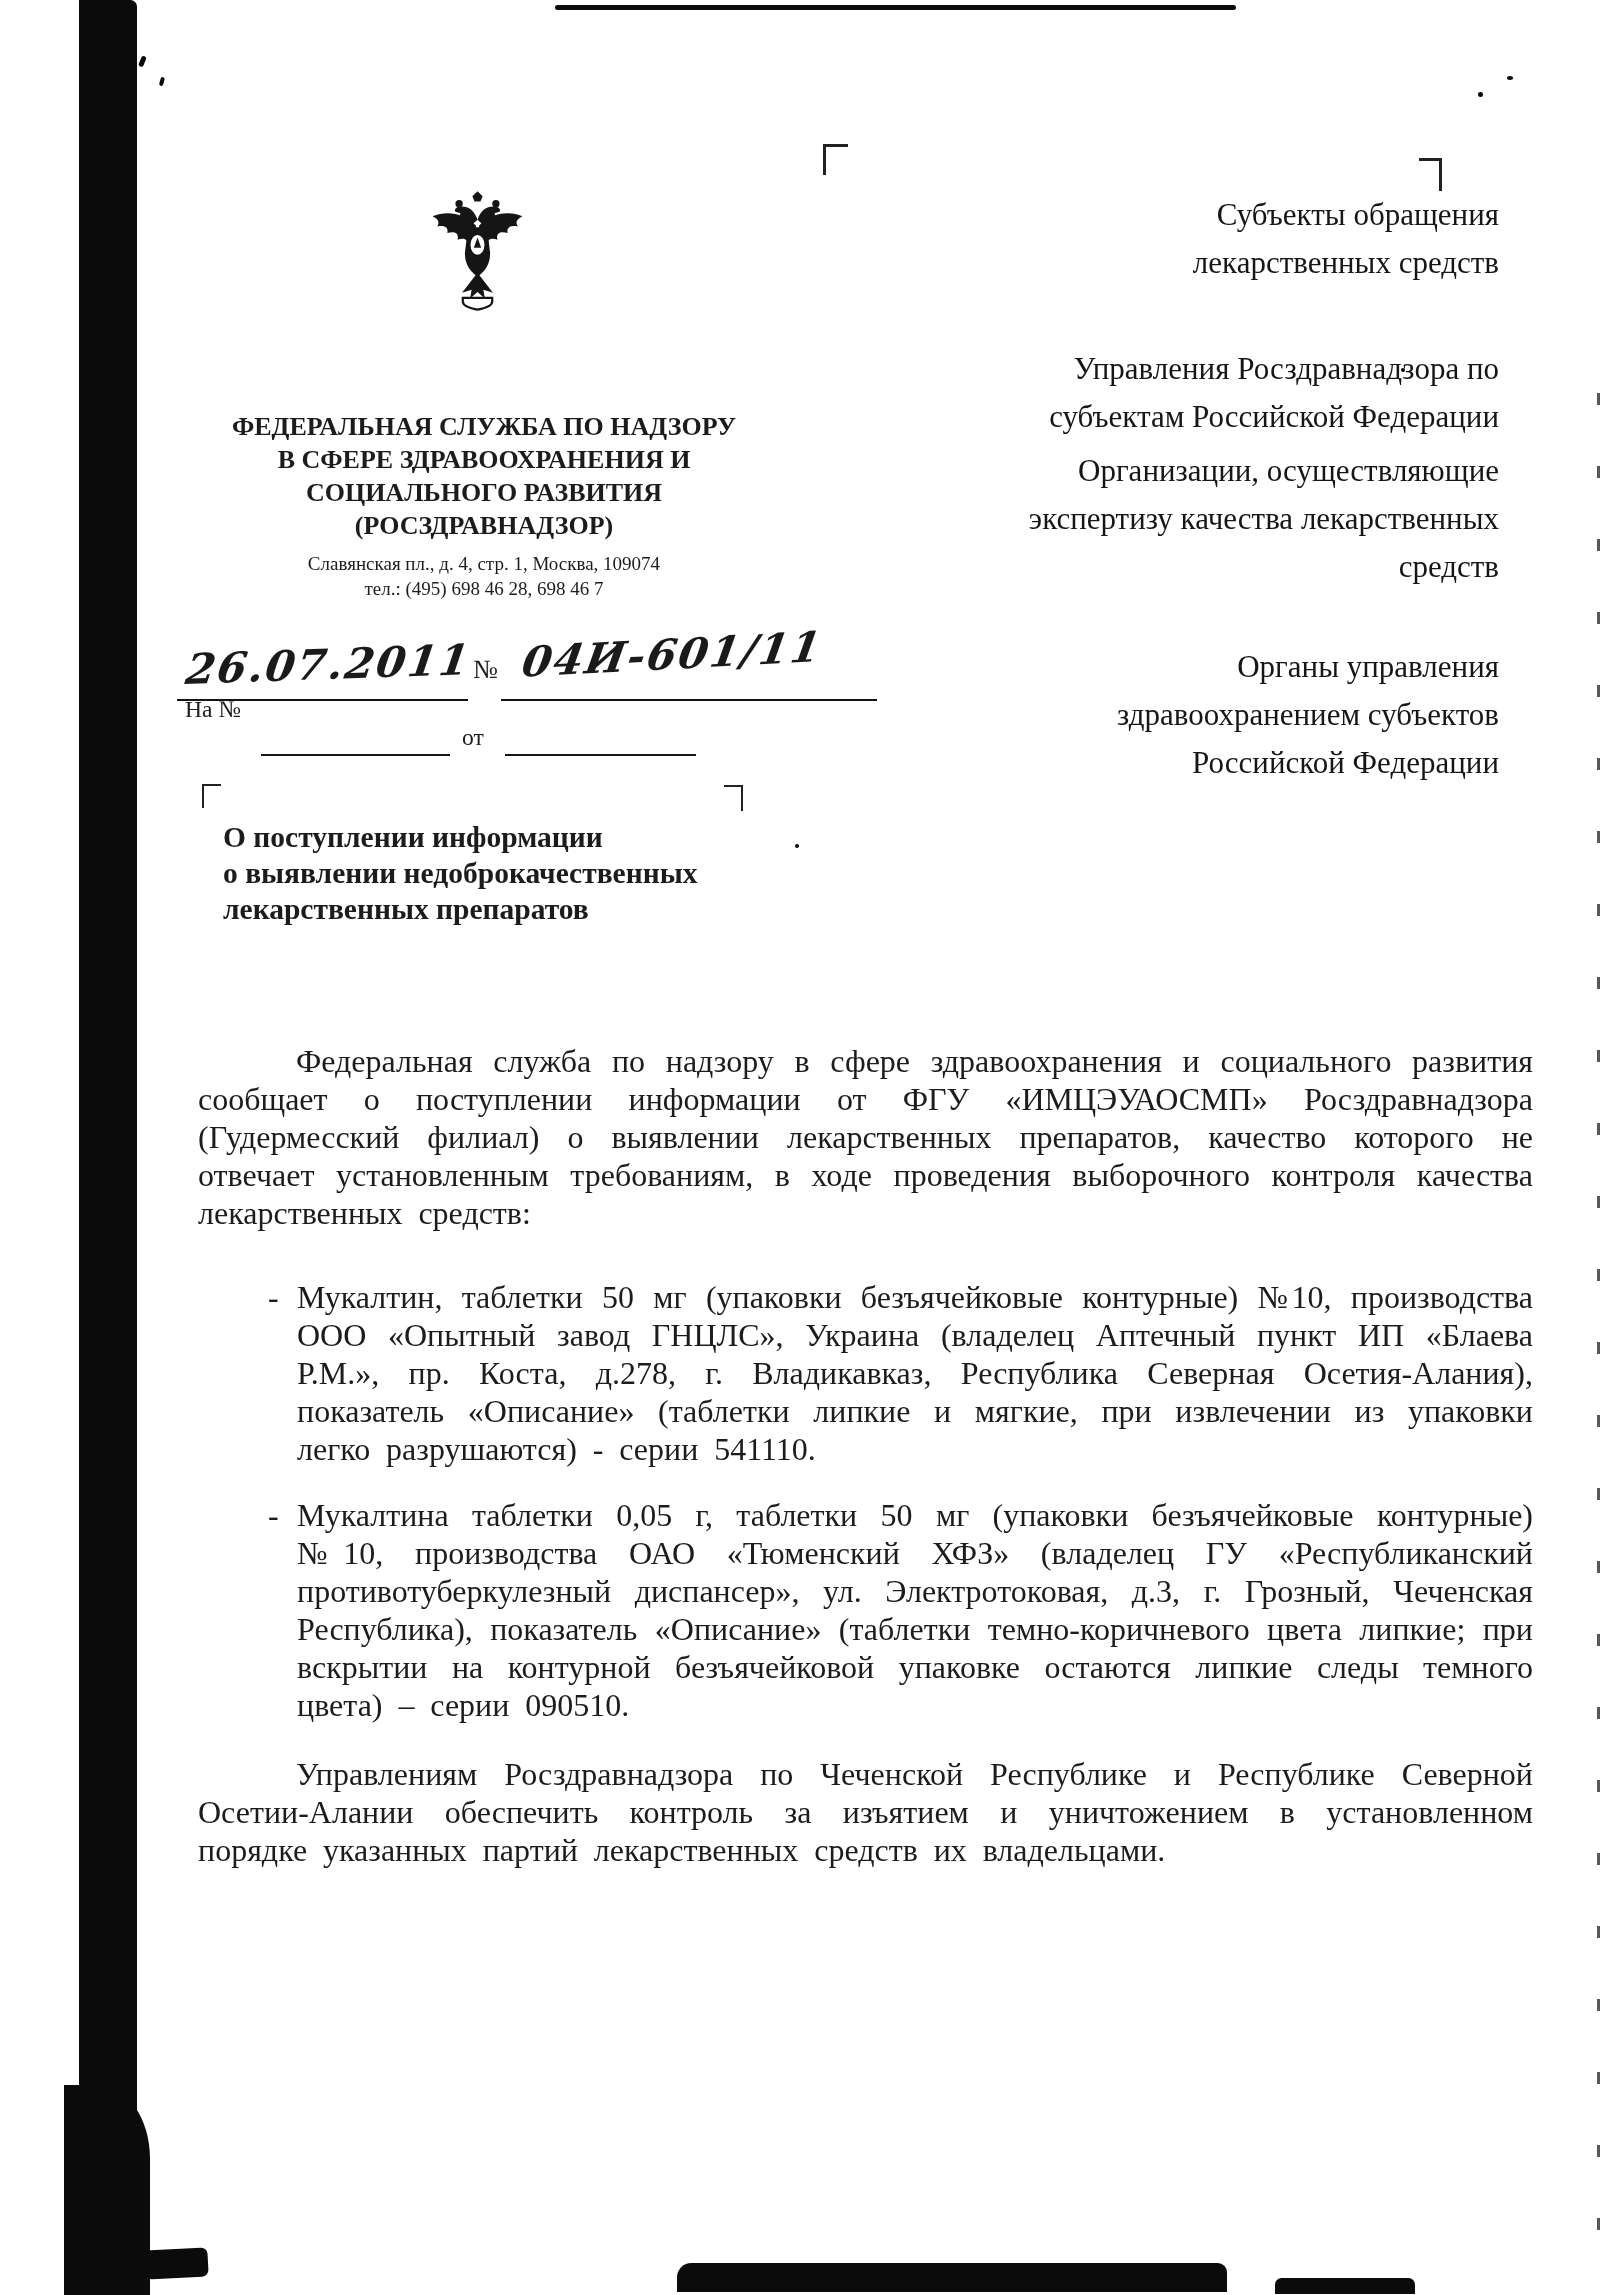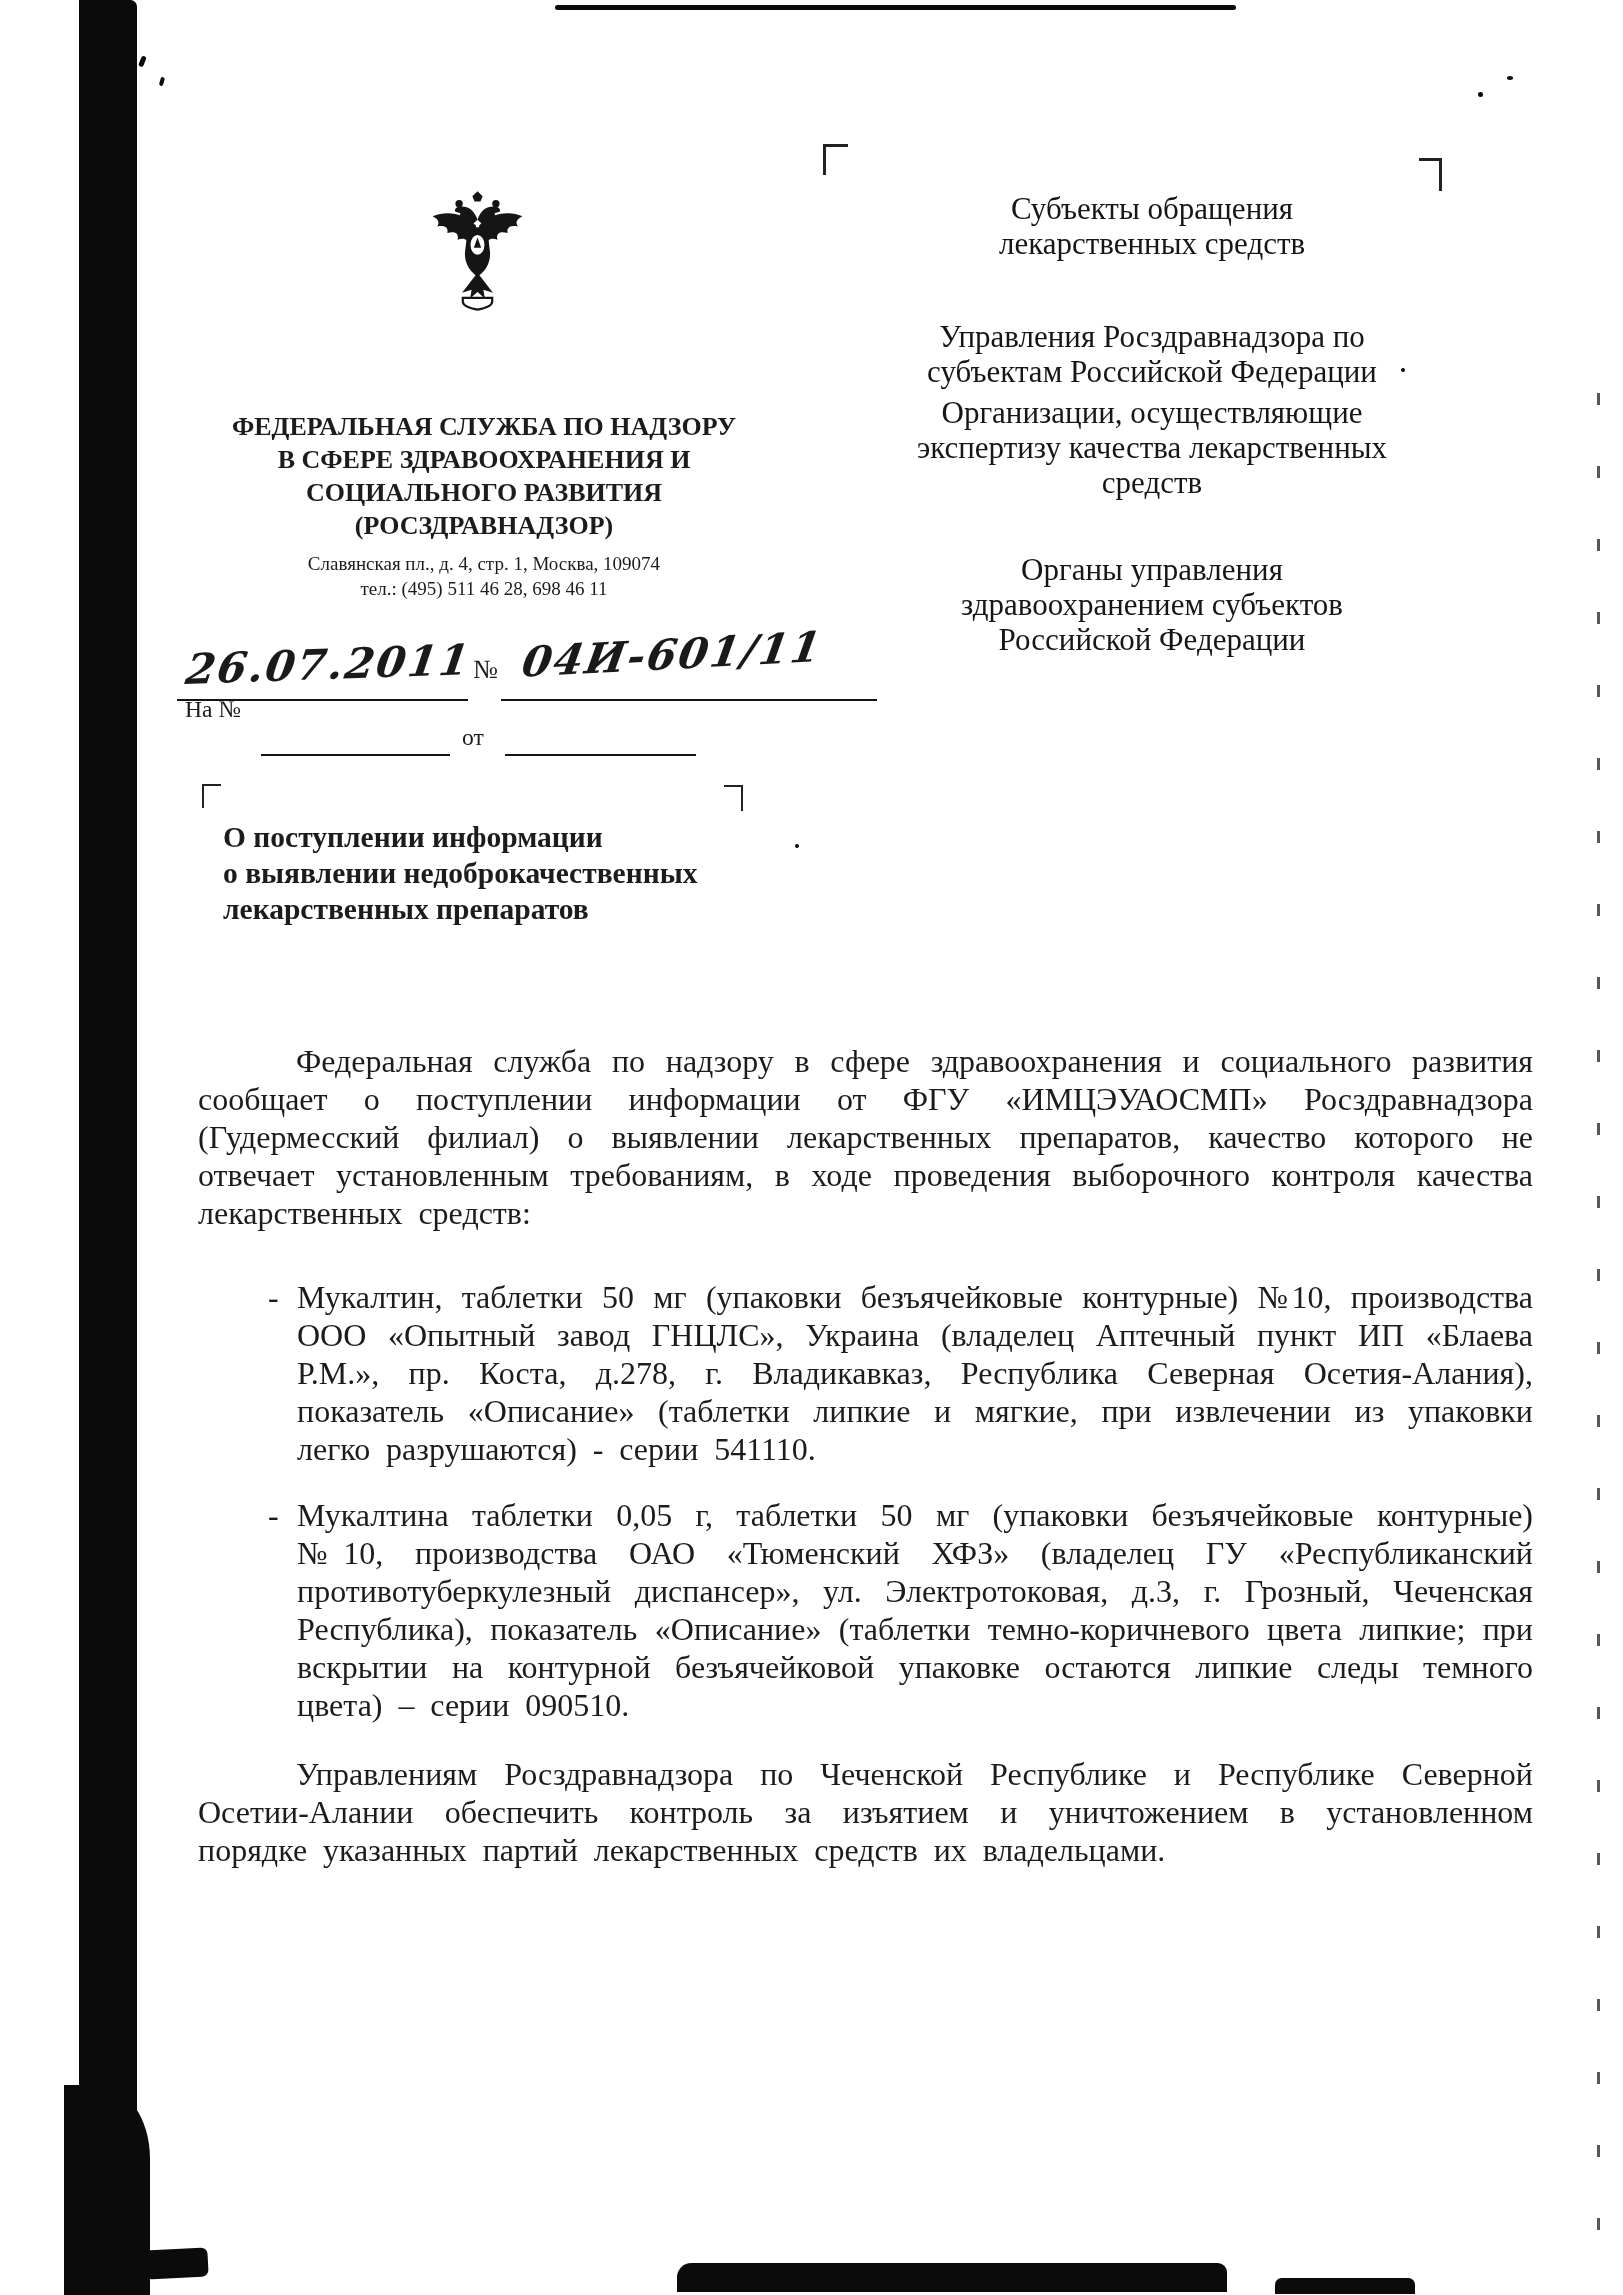--- a/index.html
+++ b/index.html
@@ -31,21 +31,21 @@
   .hand-date{left:187px;top:640px;transform:skewX(-10deg) rotate(-2deg);}
   .hand-num{left:524px;top:630px;transform:skewX(-12deg) rotate(-3deg);}
   .num-sign{left:473px;top:655px;font-size:26px;}
   .hline{position:absolute;border-bottom:2.6px solid #141414;height:0;}
 
   .reftext{font-size:23.6px;}
   .subject{left:223px;top:819px;width:550px;font-size:29.5px;line-height:36px;font-weight:700;}
 
   
   .recipients{left:805px;top:191px;width:694px;}
-  .recipient{white-space:pre-line;text-align:center;font-size:31px;line-height:35px;color:#161616;}
+  .recipient{white-space:pre-line;text-align:right;font-size:31px;line-height:48px;color:#161616;}
   .recipient.mb1{margin-bottom:58px;}
   .recipient.mb2{}
   .recipient.mb3{margin-bottom:52px;margin-top:6px;}
   .recipient.mb4{margin-bottom:48px;}
 
   
   .body-block{left:198px;top:1042px;width:1335px;font-size:32px;line-height:38px;
               text-align:justify;word-spacing:7.9px;}
   .intro{margin:0 0 46px 0;text-indent:98px;}
   .item{position:relative;padding-left:99px;margin:0 0 27.5px 0;}
@@ -96,21 +96,21 @@
     </svg>
   </div>
 
 
   <div class="abs preline center agency">ФЕДЕРАЛЬНАЯ СЛУЖБА ПО НАДЗОРУ
 В СФЕРЕ ЗДРАВООХРАНЕНИЯ И
 СОЦИАЛЬНОГО РАЗВИТИЯ
 (РОСЗДРАВНАДЗОР)</div>
 
   <div class="abs center addr">Славянская пл., д. 4, стр. 1, Москва, 109074</div>
-  <div class="abs center phone">тел.: (495) 511 46 28, 698 46 11</div>
+  <div class="abs center phone">тел.: (495) 698 46 28, 698 46 7</div>
 
   <span class="abs hand hand-date">26.07.2011</span>
   <span class="abs num-sign">№</span>
   <span class="abs hand hand-num">04И-601/11</span>
   <div class="hline" style="left:177px;top:699px;width:291px;"></div>
   <div class="hline" style="left:501px;top:699px;width:376px;"></div>
 
   <span class="abs reftext" style="left:185px;top:696px;">На №</span>
   <div class="hline" style="left:261px;top:754px;width:189px;"></div>
   <span class="abs reftext" style="left:462px;top:724px;">от</span>

